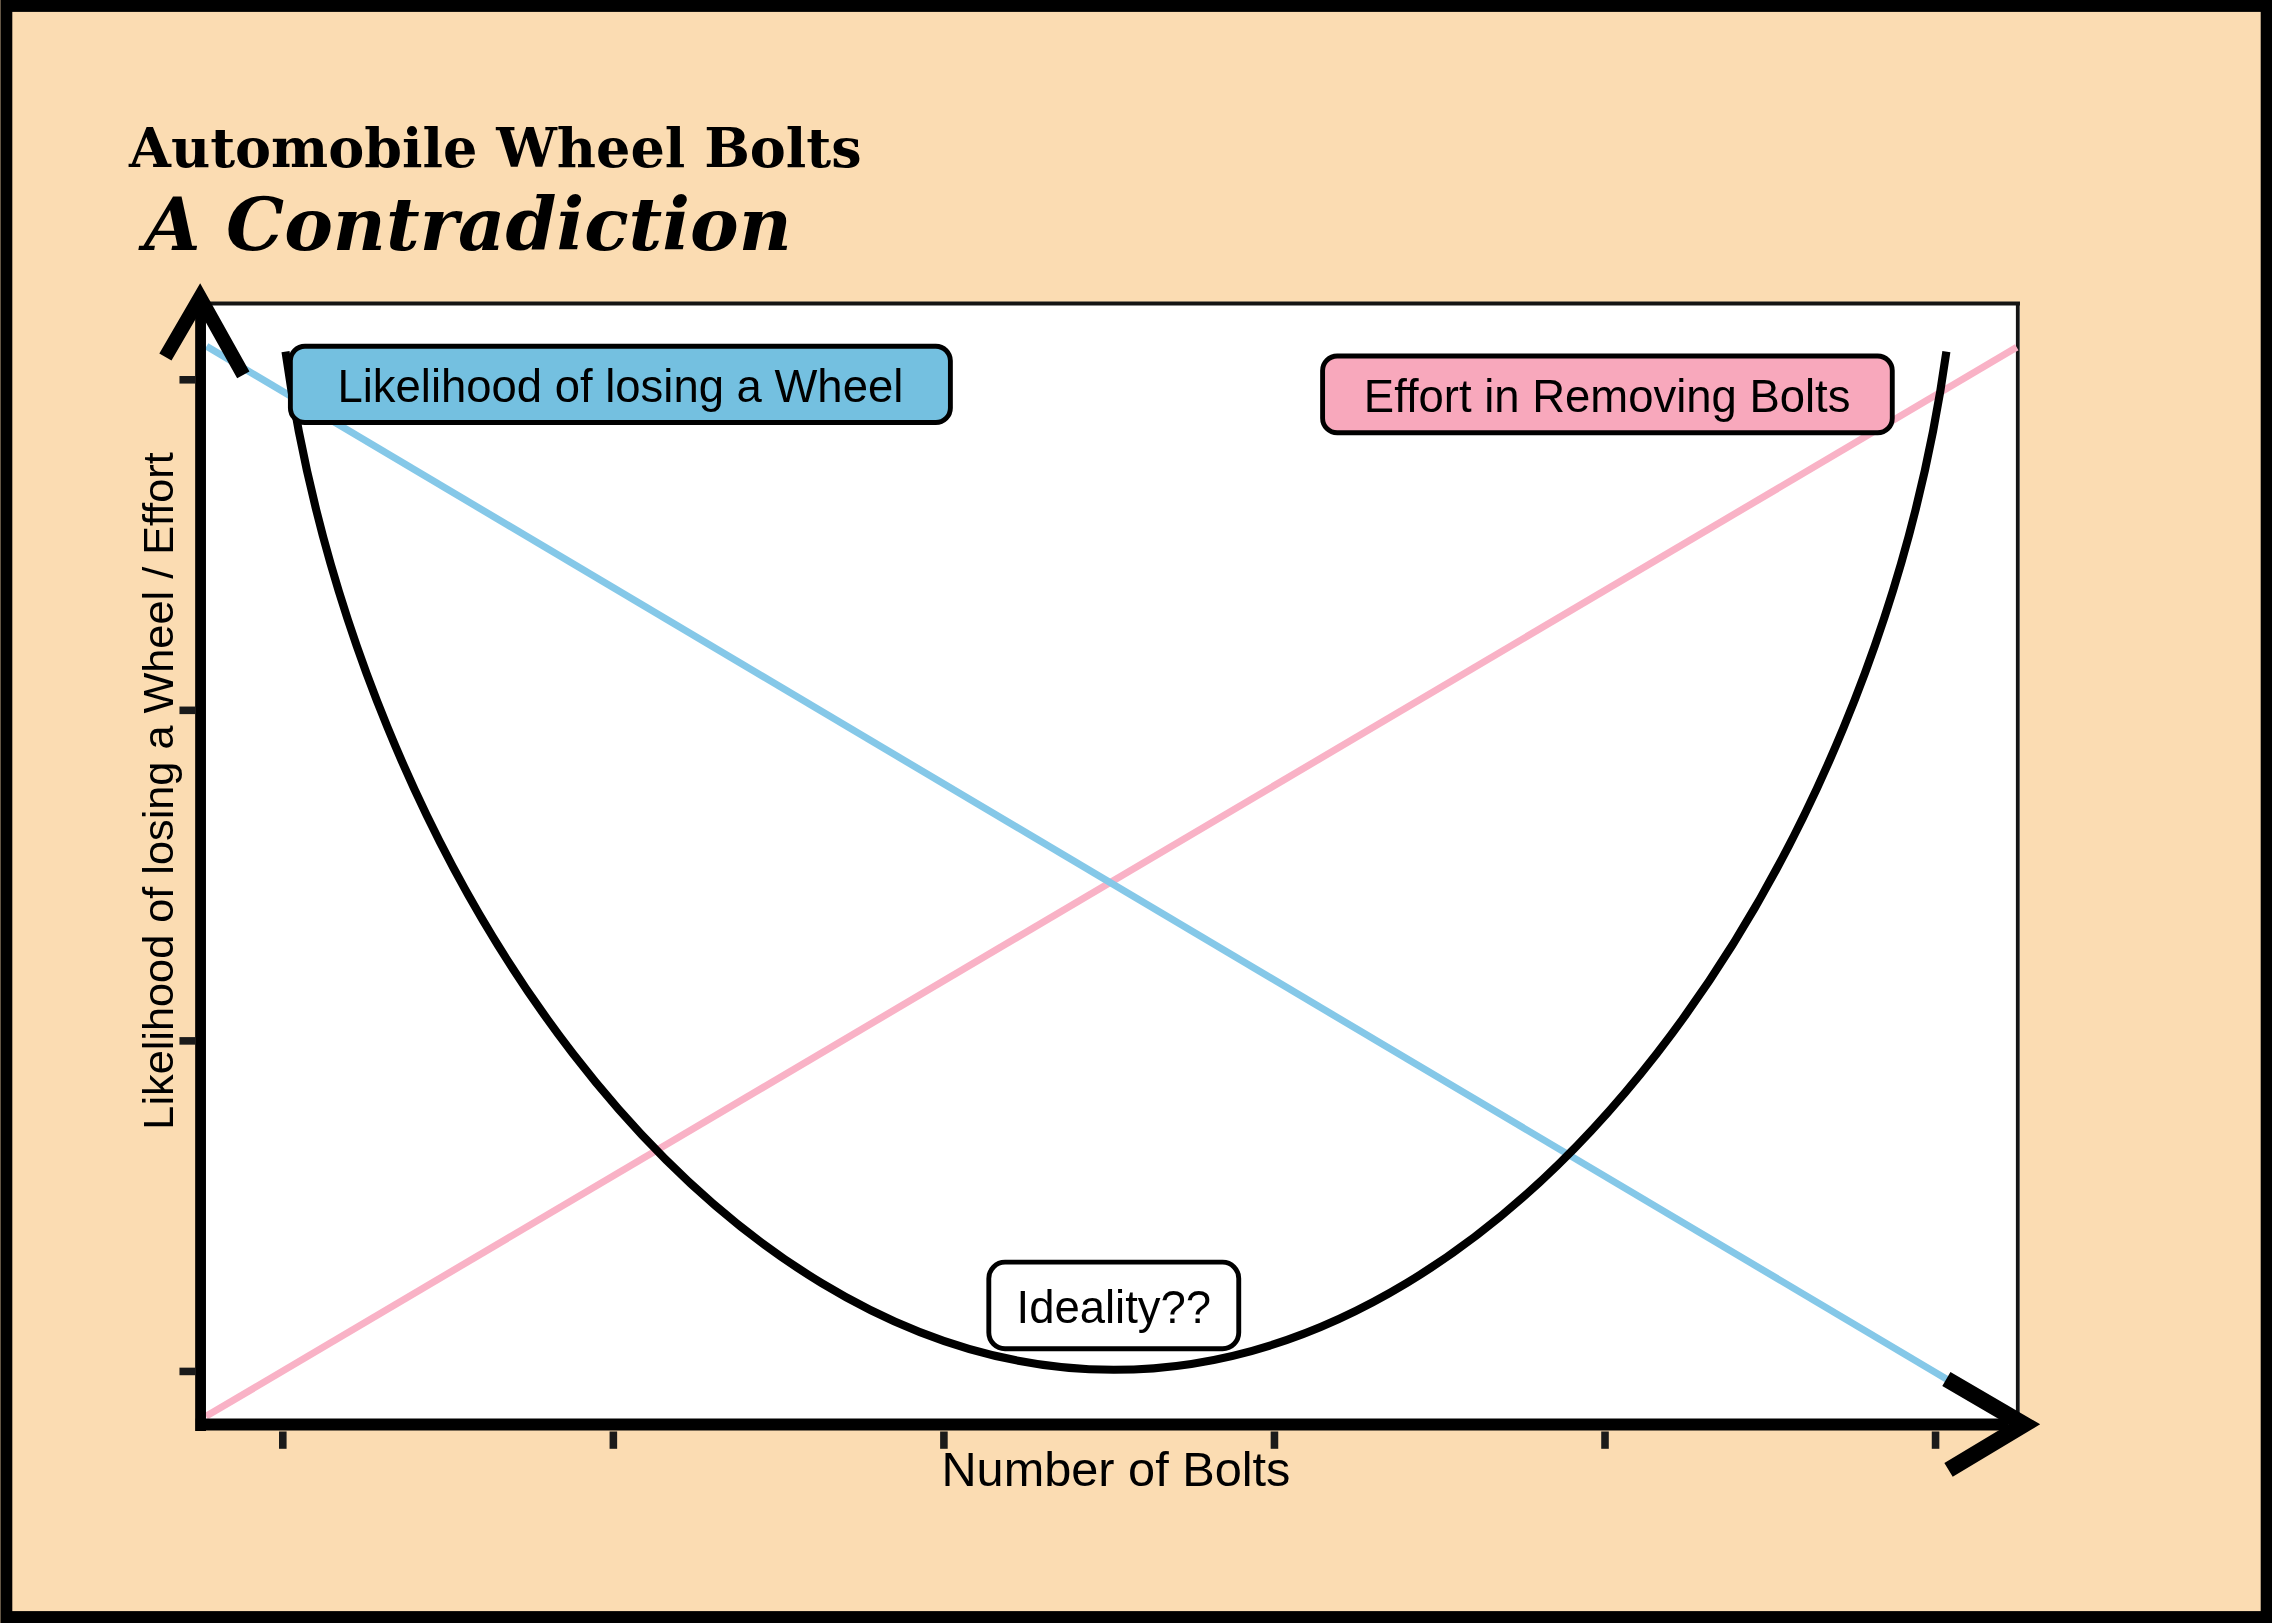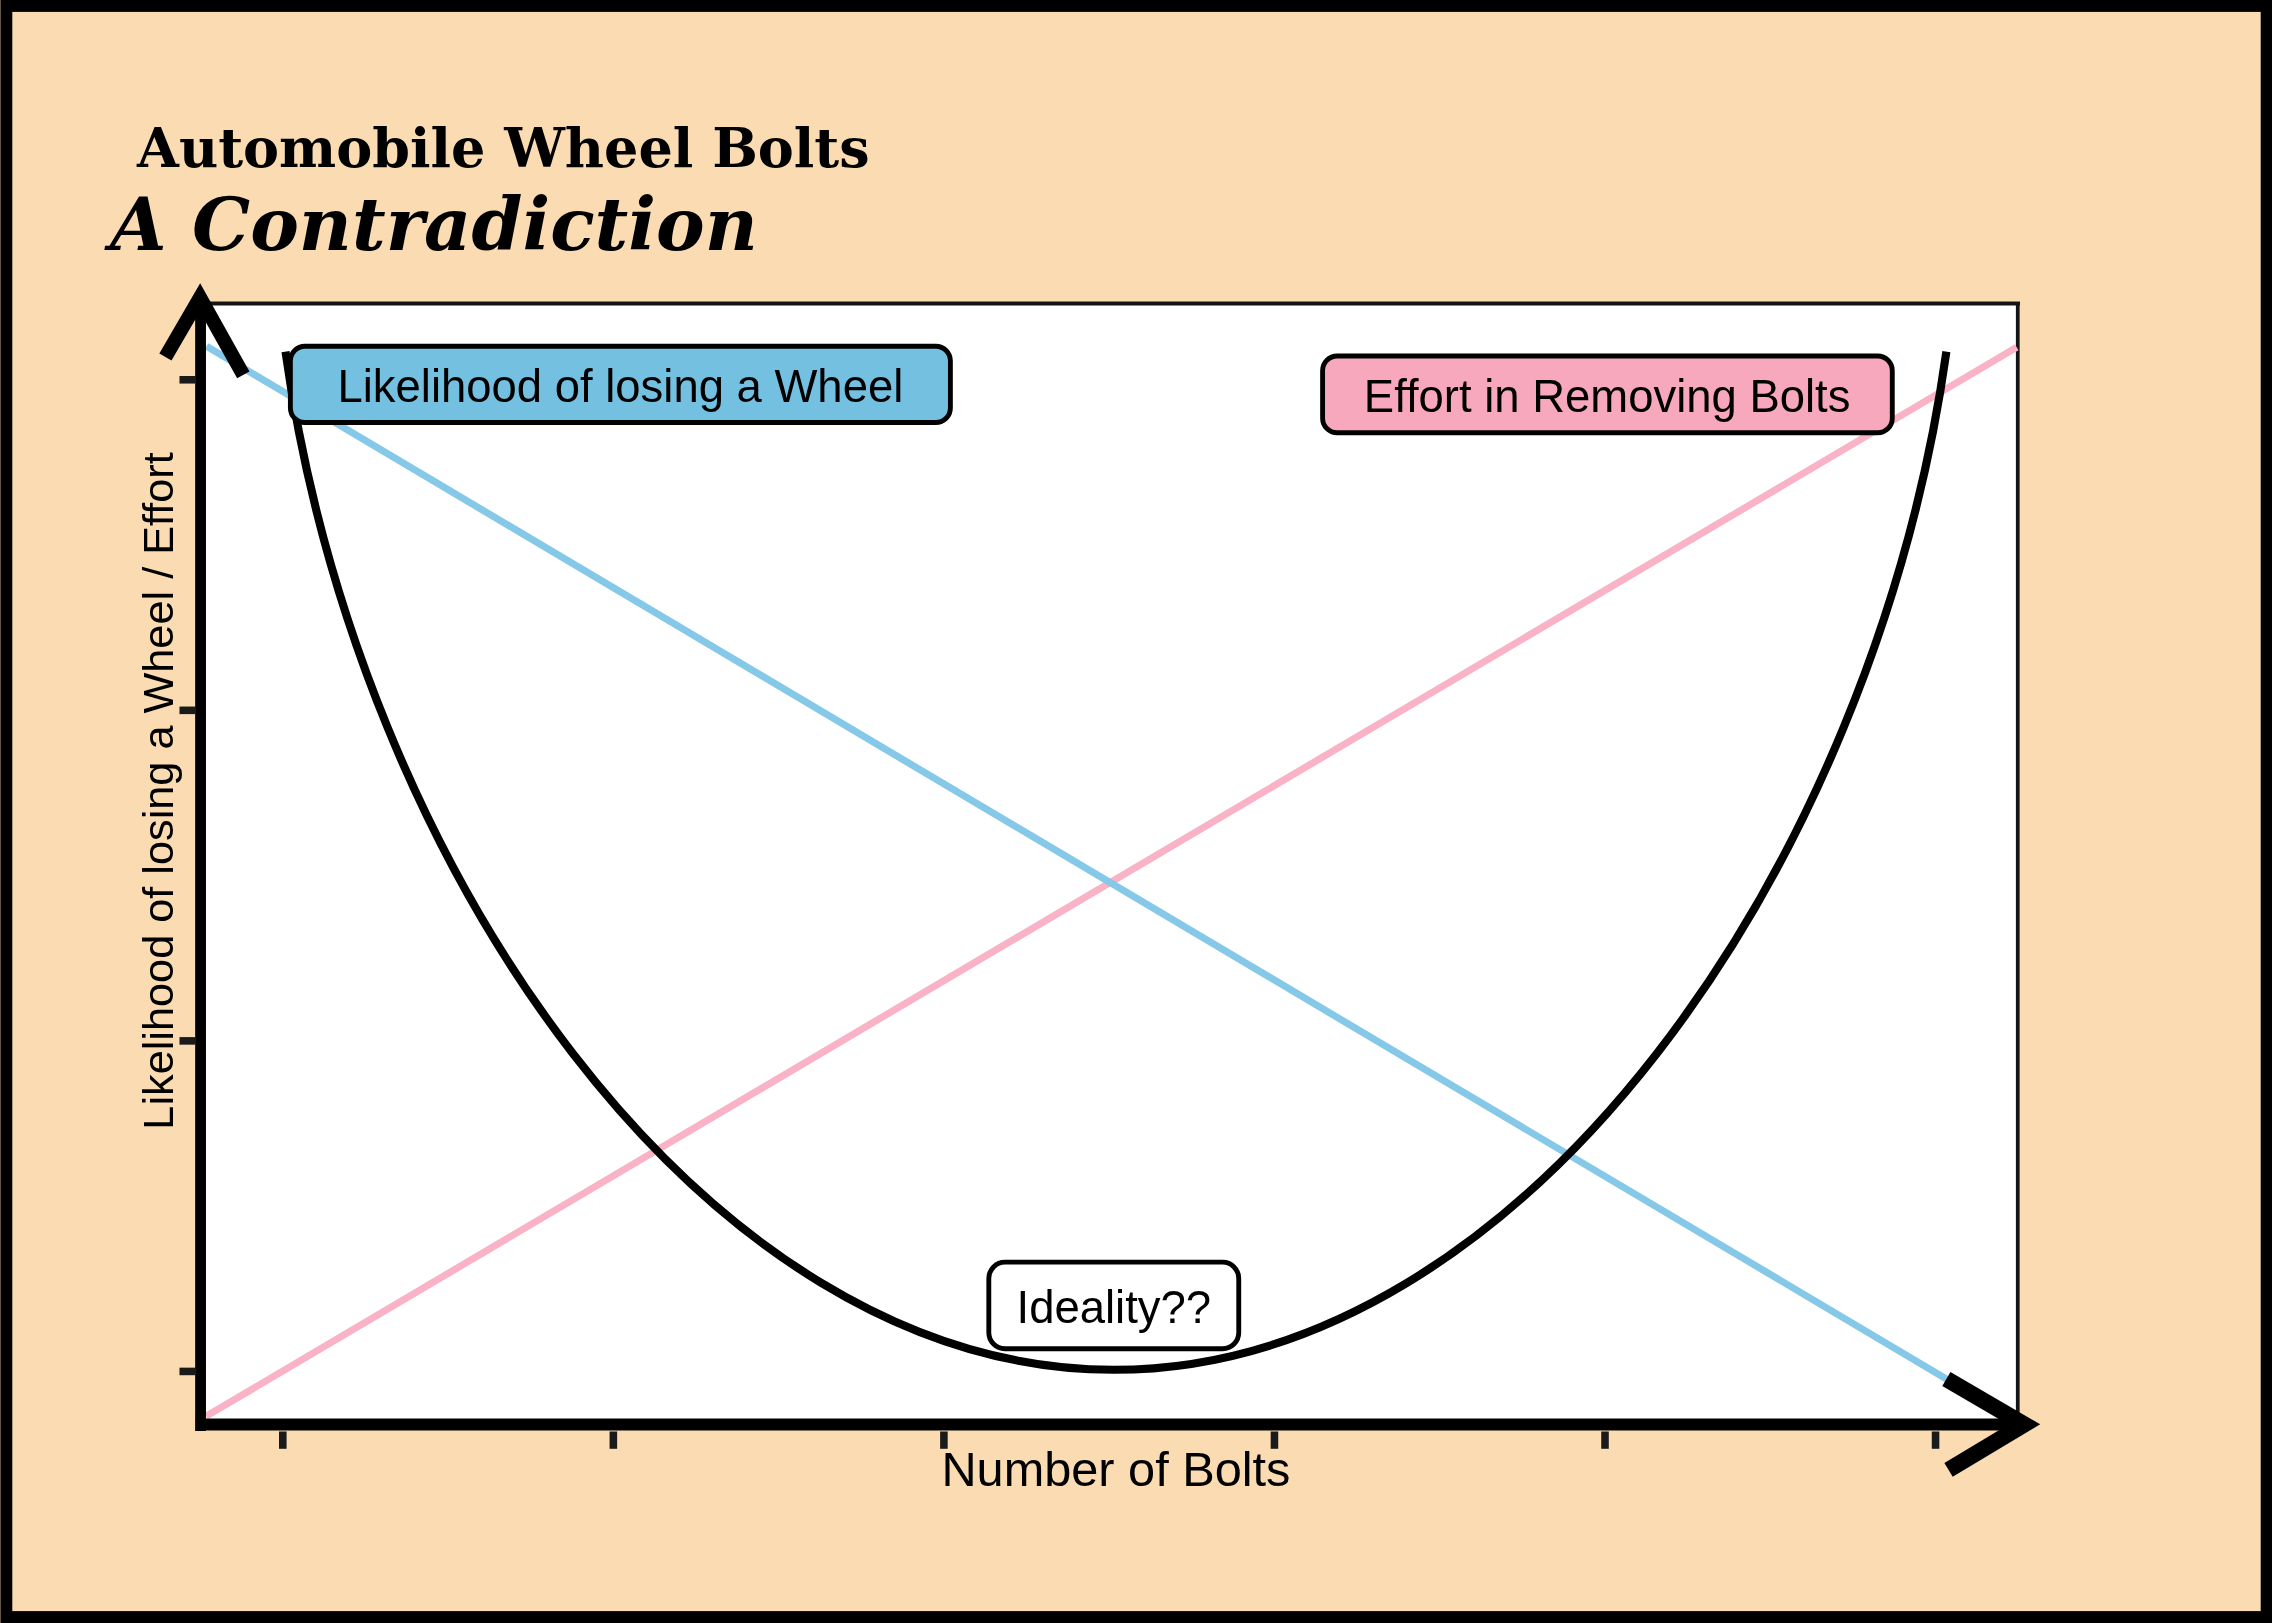--- a/index.html
+++ b/index.html
@@ -20,25 +20,24 @@
   .page-title {
     position: absolute;
     left: 129px;
     top: 120px;
     font-family: "DejaVu Serif", serif;
     font-weight: bold;
     font-size: 54px;
     line-height: 1.05;
     color: #000;
     white-space: nowrap;
-    margin-left: 8px;
   }
   .page-subtitle {
     position: absolute;
-    left: 110px;
+    left: 144px;
     top: 188px;
     font-family: "DejaVu Serif", serif;
     font-weight: bold;
     font-style: italic;
     font-size: 73px;
     line-height: 1.0;
     color: #000;
     white-space: nowrap;
   }
   .annot-text {

